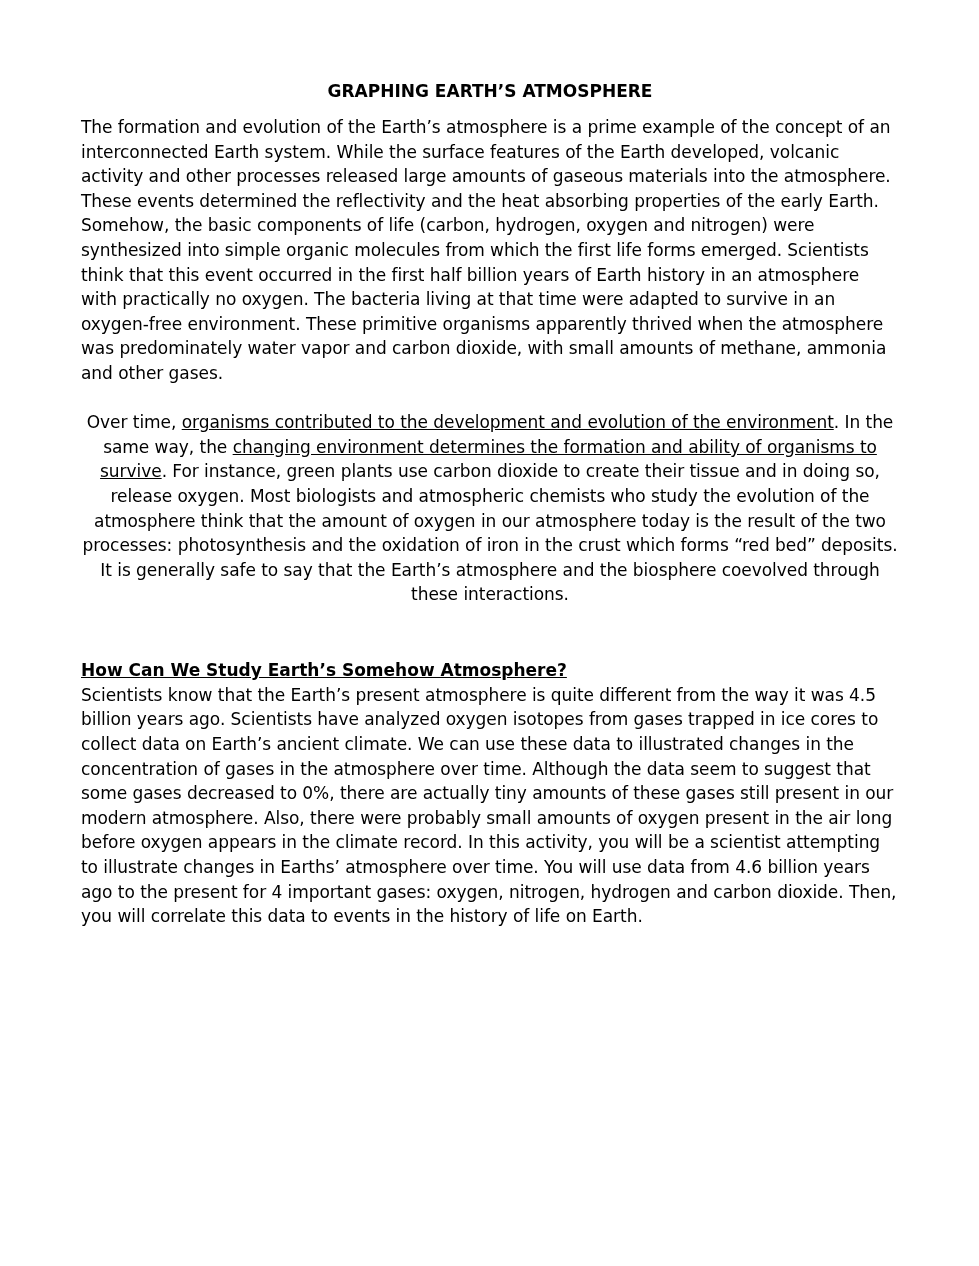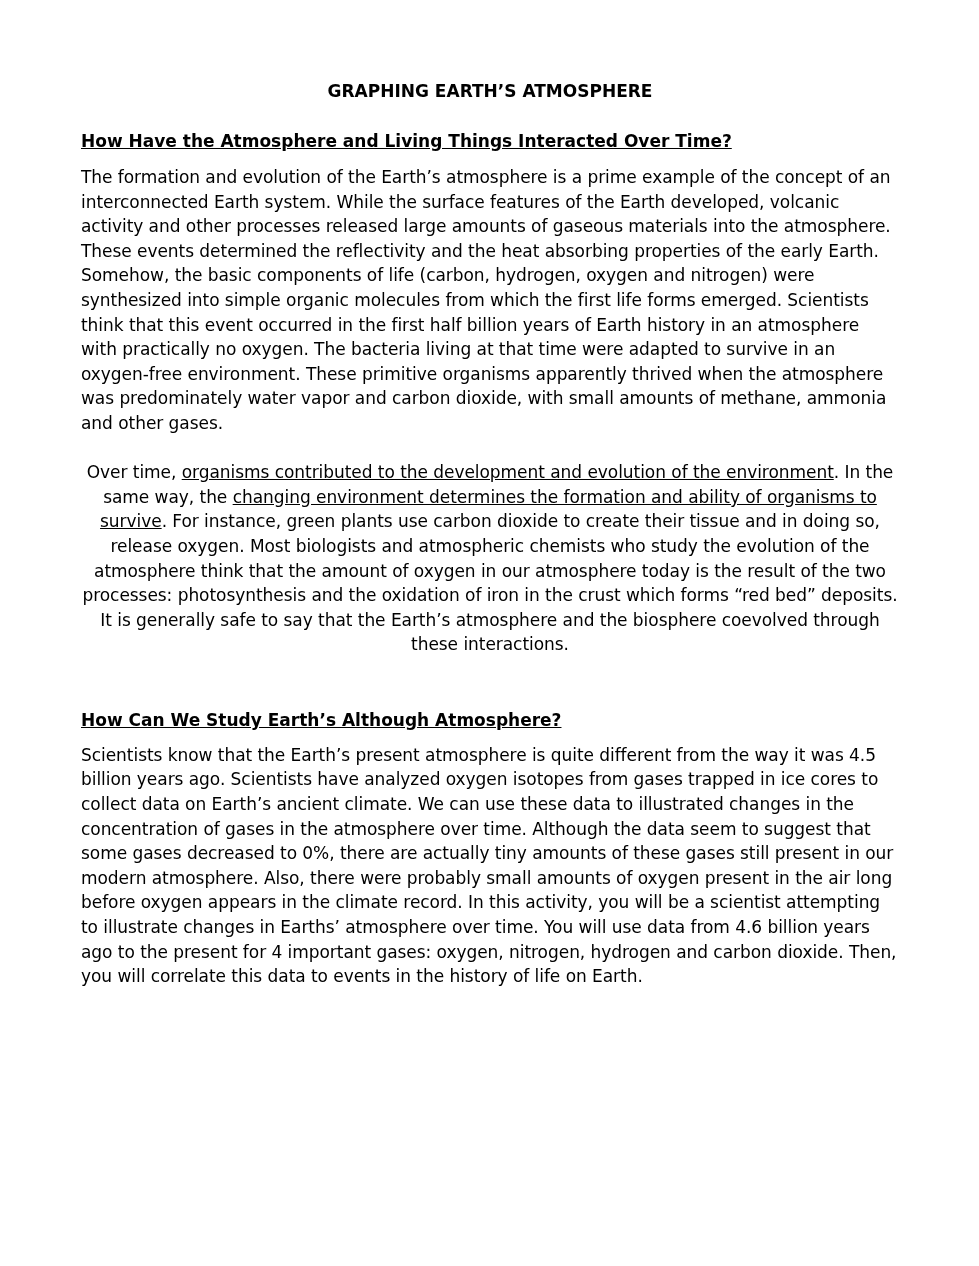--- a/index.html
+++ b/index.html
@@ -42,36 +42,35 @@
       margin: 0;
       letter-spacing: -0.05px;
     }
     .para b { font-weight: normal; }
     .para u { text-decoration: underline; }
     #title { margin-top: 0; }
     #h1 { margin-top: 24px; }
     #p1 { margin-top: 11px; }
     #p2 { margin-top: 24.6px; text-align: center; }
     #h2 { margin-top: 50px; }
-    #p3 { margin-top: 10px; }
+    #p3 { }
   </style>
 </head>
 <body>
 
 <div class="page">
   <h1 id="title" class="title">GRAPHING EARTH’S ATMOSPHERE</h1>
 
-  <h2 id="h1" class="heading">How Have the Atmosphere and Living Things Interacted Over Time?</h2>
 
   <p id="p1" class="para">
     <span>The formation and evolution of the Earth’s atmosphere is a prime example of the concept of an </span><b>interconnected</b><span> Earth system. While the surface features of the Earth developed, volcanic activity and other processes released large amounts of gaseous materials into the atmosphere. These events determined the reflectivity and the heat absorbing properties of the early Earth. Somehow, the basic components of life (carbon, hydrogen, oxygen and nitrogen) were synthesized into simple organic molecules from which the first life forms emerged. Scientists think that this event occurred in the first half billion years of Earth history in an atmosphere with practically no oxygen. The bacteria living at that time were adapted to survive in an oxygen-free environment. These primitive organisms apparently thrived when the atmosphere was predominately water vapor and carbon dioxide, with small amounts of methane, ammonia and other gases.</span>
   </p>
 
   <p id="p2" class="para">
     <span>Over time, </span><u>organisms contributed to the development and evolution of the environment</u><span>. In the same way, the </span><u>changing environment determines the formation and ability of organisms to survive</u><span>. For instance, </span><b>green plants use carbon dioxide</b><span> to create their tissue and in doing so, </span><b>release oxygen</b><span>. Most biologists and atmospheric chemists who study the evolution of the atmosphere think that the amount of oxygen in our atmosphere today is the result of the two processes: </span><b>photosynthesis</b><span> and the </span><b>oxidation of iron in the crust</b><span> which forms “red bed” deposits. It is generally safe to say that the Earth’s atmosphere and the biosphere coevolved through these interactions.</span>
   </p>
 
-  <h2 id="h2" class="heading">How Can We Study Earth’s Although Atmosphere?</h2>
+  <h2 id="h2" class="heading">How Can We Study Earth’s Somehow Atmosphere?</h2>
 
   <p id="p3" class="para">
     <span>Scientists know that the Earth’s present atmosphere is quite different from the way it was 4.5 billion years ago. Scientists have analyzed oxygen isotopes from gases trapped in ice cores to collect data on Earth’s ancient climate. We can use these data to illustrated changes in the concentration of gases in the atmosphere over time. Although the data seem to suggest that some gases decreased to 0%, there are actually tiny amounts of these gases still present in our modern atmosphere. Also, there were probably small amounts of oxygen present in the air long before oxygen appears in the climate record. In this activity, you will be a scientist attempting to illustrate changes in Earths’ atmosphere over time. You will use data from 4.6 billion years ago to the present for 4 important gases: oxygen, nitrogen, hydrogen and carbon dioxide. Then, you will correlate this data to events in the history of life on Earth.</span>
   </p>
 </div>
 
 </body></html>

